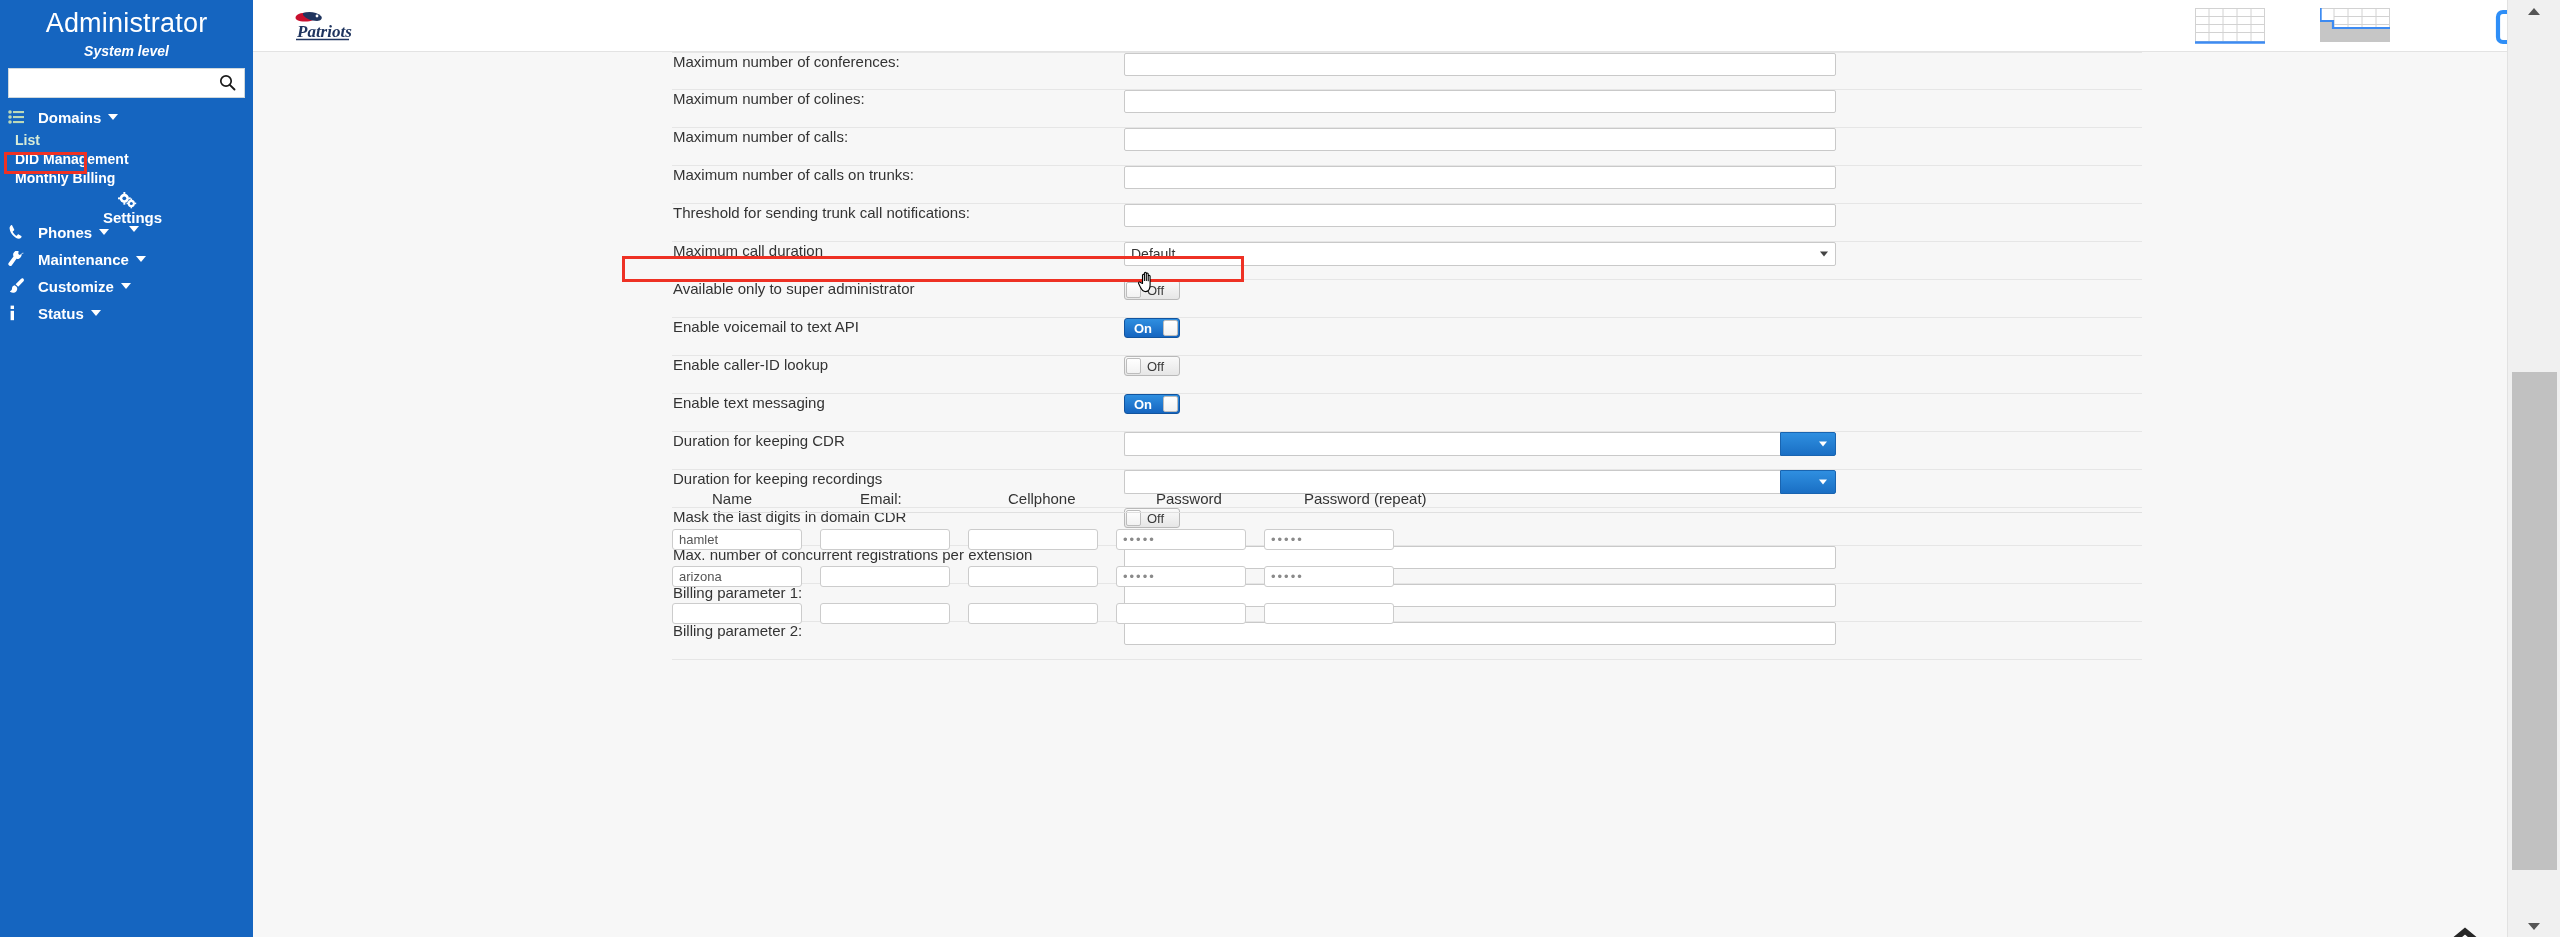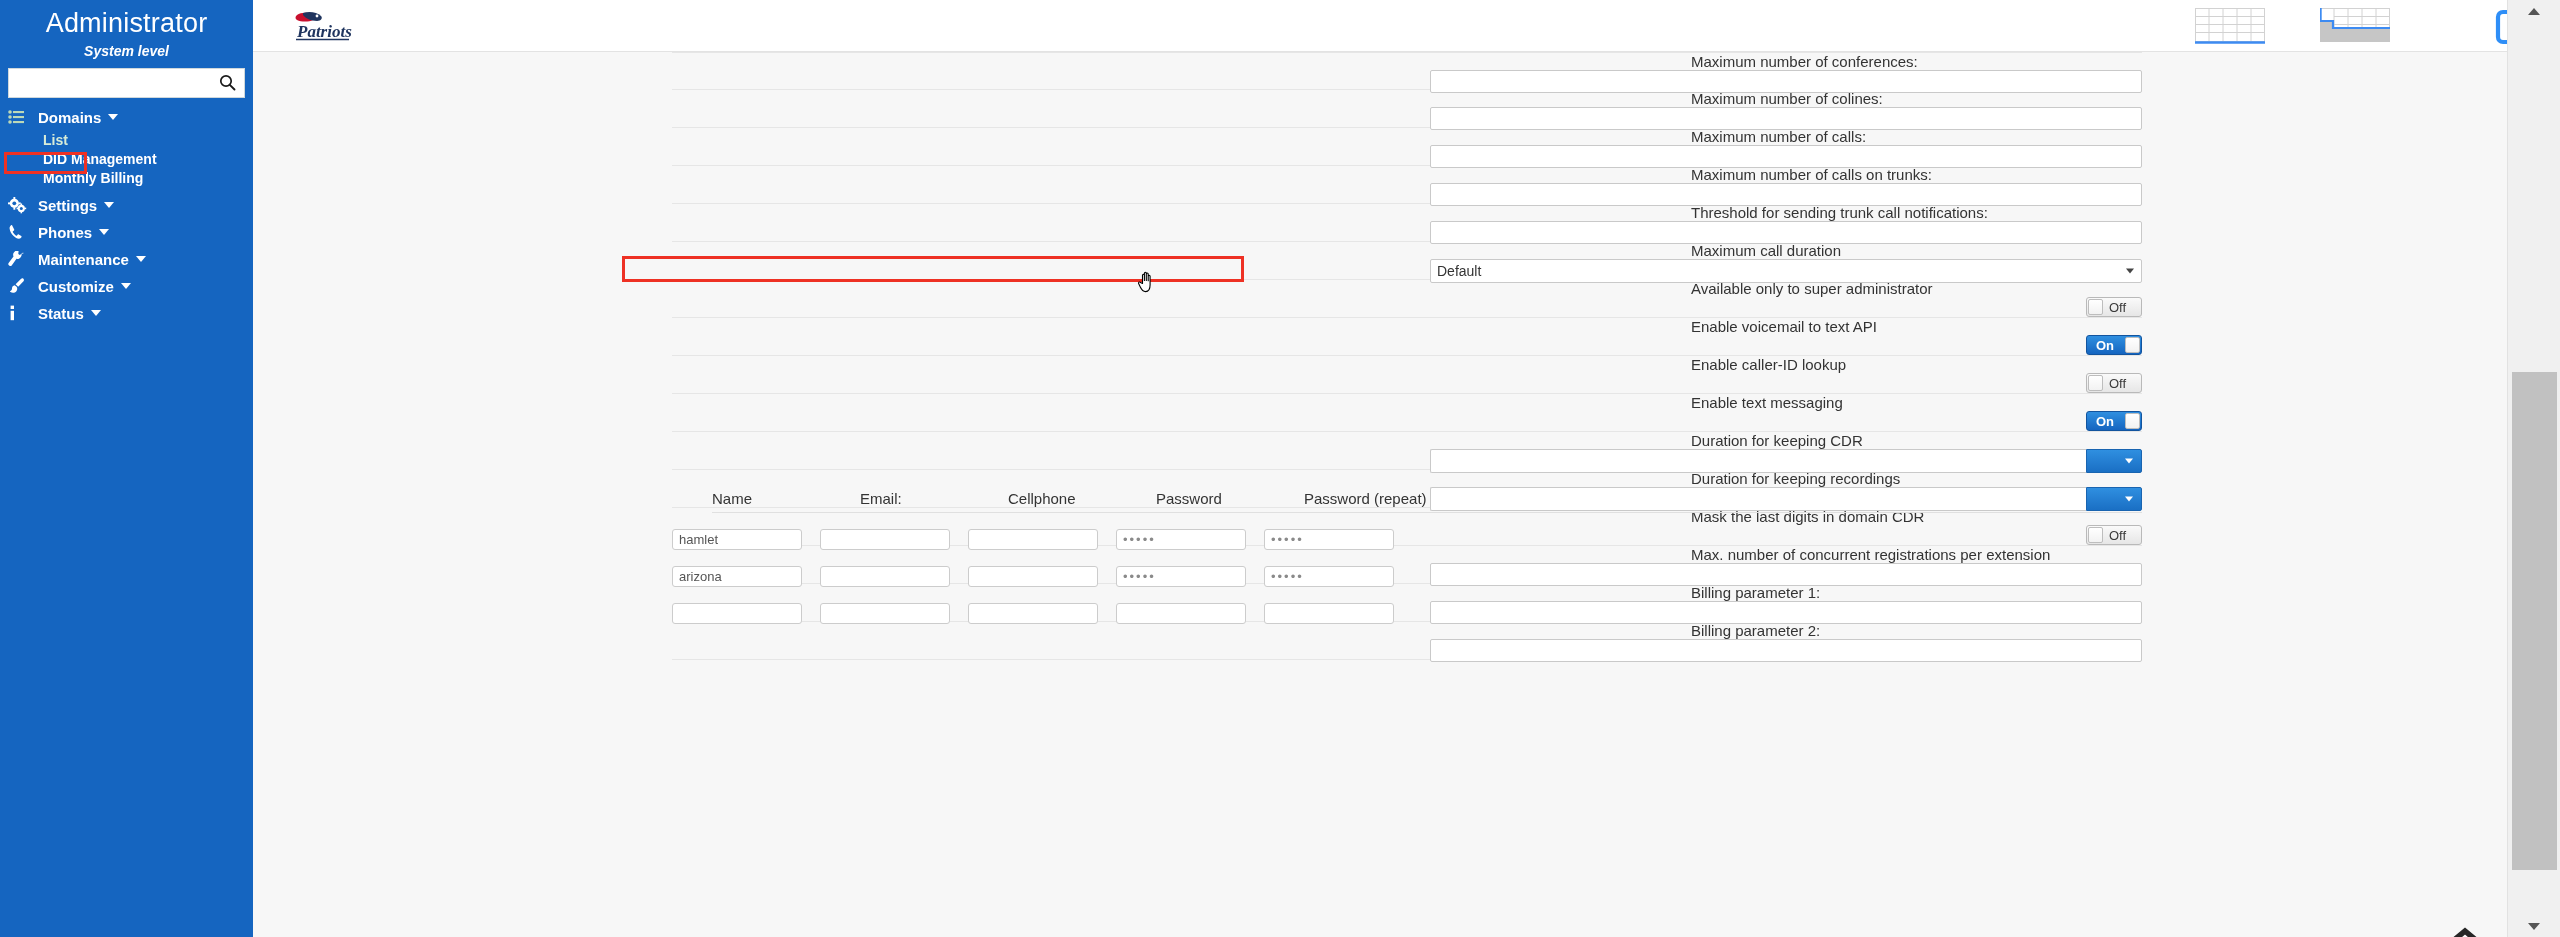--- a/index.html
+++ b/index.html
@@ -73,21 +73,20 @@
     vertical-align: middle;
   }
   .nav-sub {
     height: 19px;
     padding-left: 15px;
     font-size: 14px;
     font-weight: bold;
     color: #d7ecd8;
     cursor: pointer;
     line-height: 19px;
-    margin-left: 28px;
   }
   .nav-sub.white { color: #ffffff; }
   #nav-list-hl {
     position: absolute;
     left: 4px; top: 152px;
     width: 83px; height: 22px;
     border: 3px solid #ee3124;
     pointer-events: none;
   }
 
@@ -116,21 +115,21 @@
     width: 2254px; height: 885px;
     background: #f7f7f7;
     overflow: hidden;
   }
   #form-area { position: absolute; left: 419px; top: 0px; width: 1470px; }
 
   .row {
     position: relative;
     height: 38px;
     border-bottom: 1px solid #e6e6e6;
-    display: flex; align-items: flex-end; flex-direction: column;
+    display: flex; align-items: flex-start;
   }
   .row:first-child { border-top: 1px solid #e6e6e6; }
   .row-label {
     width: 452px; min-width:452px;
     font-size: 15px; color: #333333;
     padding-left: 1px;
     white-space: nowrap;
   }
   .row-field { flex: 1; display: flex; align-items: center; }
 
@@ -342,21 +341,21 @@
           </svg>
         </span>
         <span class="nav-label">Domains</span>
         <span class="caret"></span>
       </div>
       <div class="nav-sub">List</div>
       <div class="nav-sub white">DID Management</div>
       <div class="nav-sub white">Monthly Billing</div>
     </div>
 
-    <div class="nav-top" style="margin-top:4px;">
+    <div class="nav-top" style="margin-top:4px;flex-direction:column;">
       <span class="nav-ico">
         <svg width="19" height="17" viewBox="0 0 19 17">
           <g fill="#ffffff">
             <circle cx="6.3" cy="6.3" r="4.6"></circle>
             <circle cx="13.3" cy="11.4" r="3.6"></circle>
           </g>
           <circle cx="6.3" cy="6.3" r="1.9" fill="#1565c0"></circle>
           <circle cx="13.3" cy="11.4" r="1.5" fill="#1565c0"></circle>
           <g fill="#ffffff">
             <rect x="5.4" y="0" width="1.9" height="2.2"></rect>

